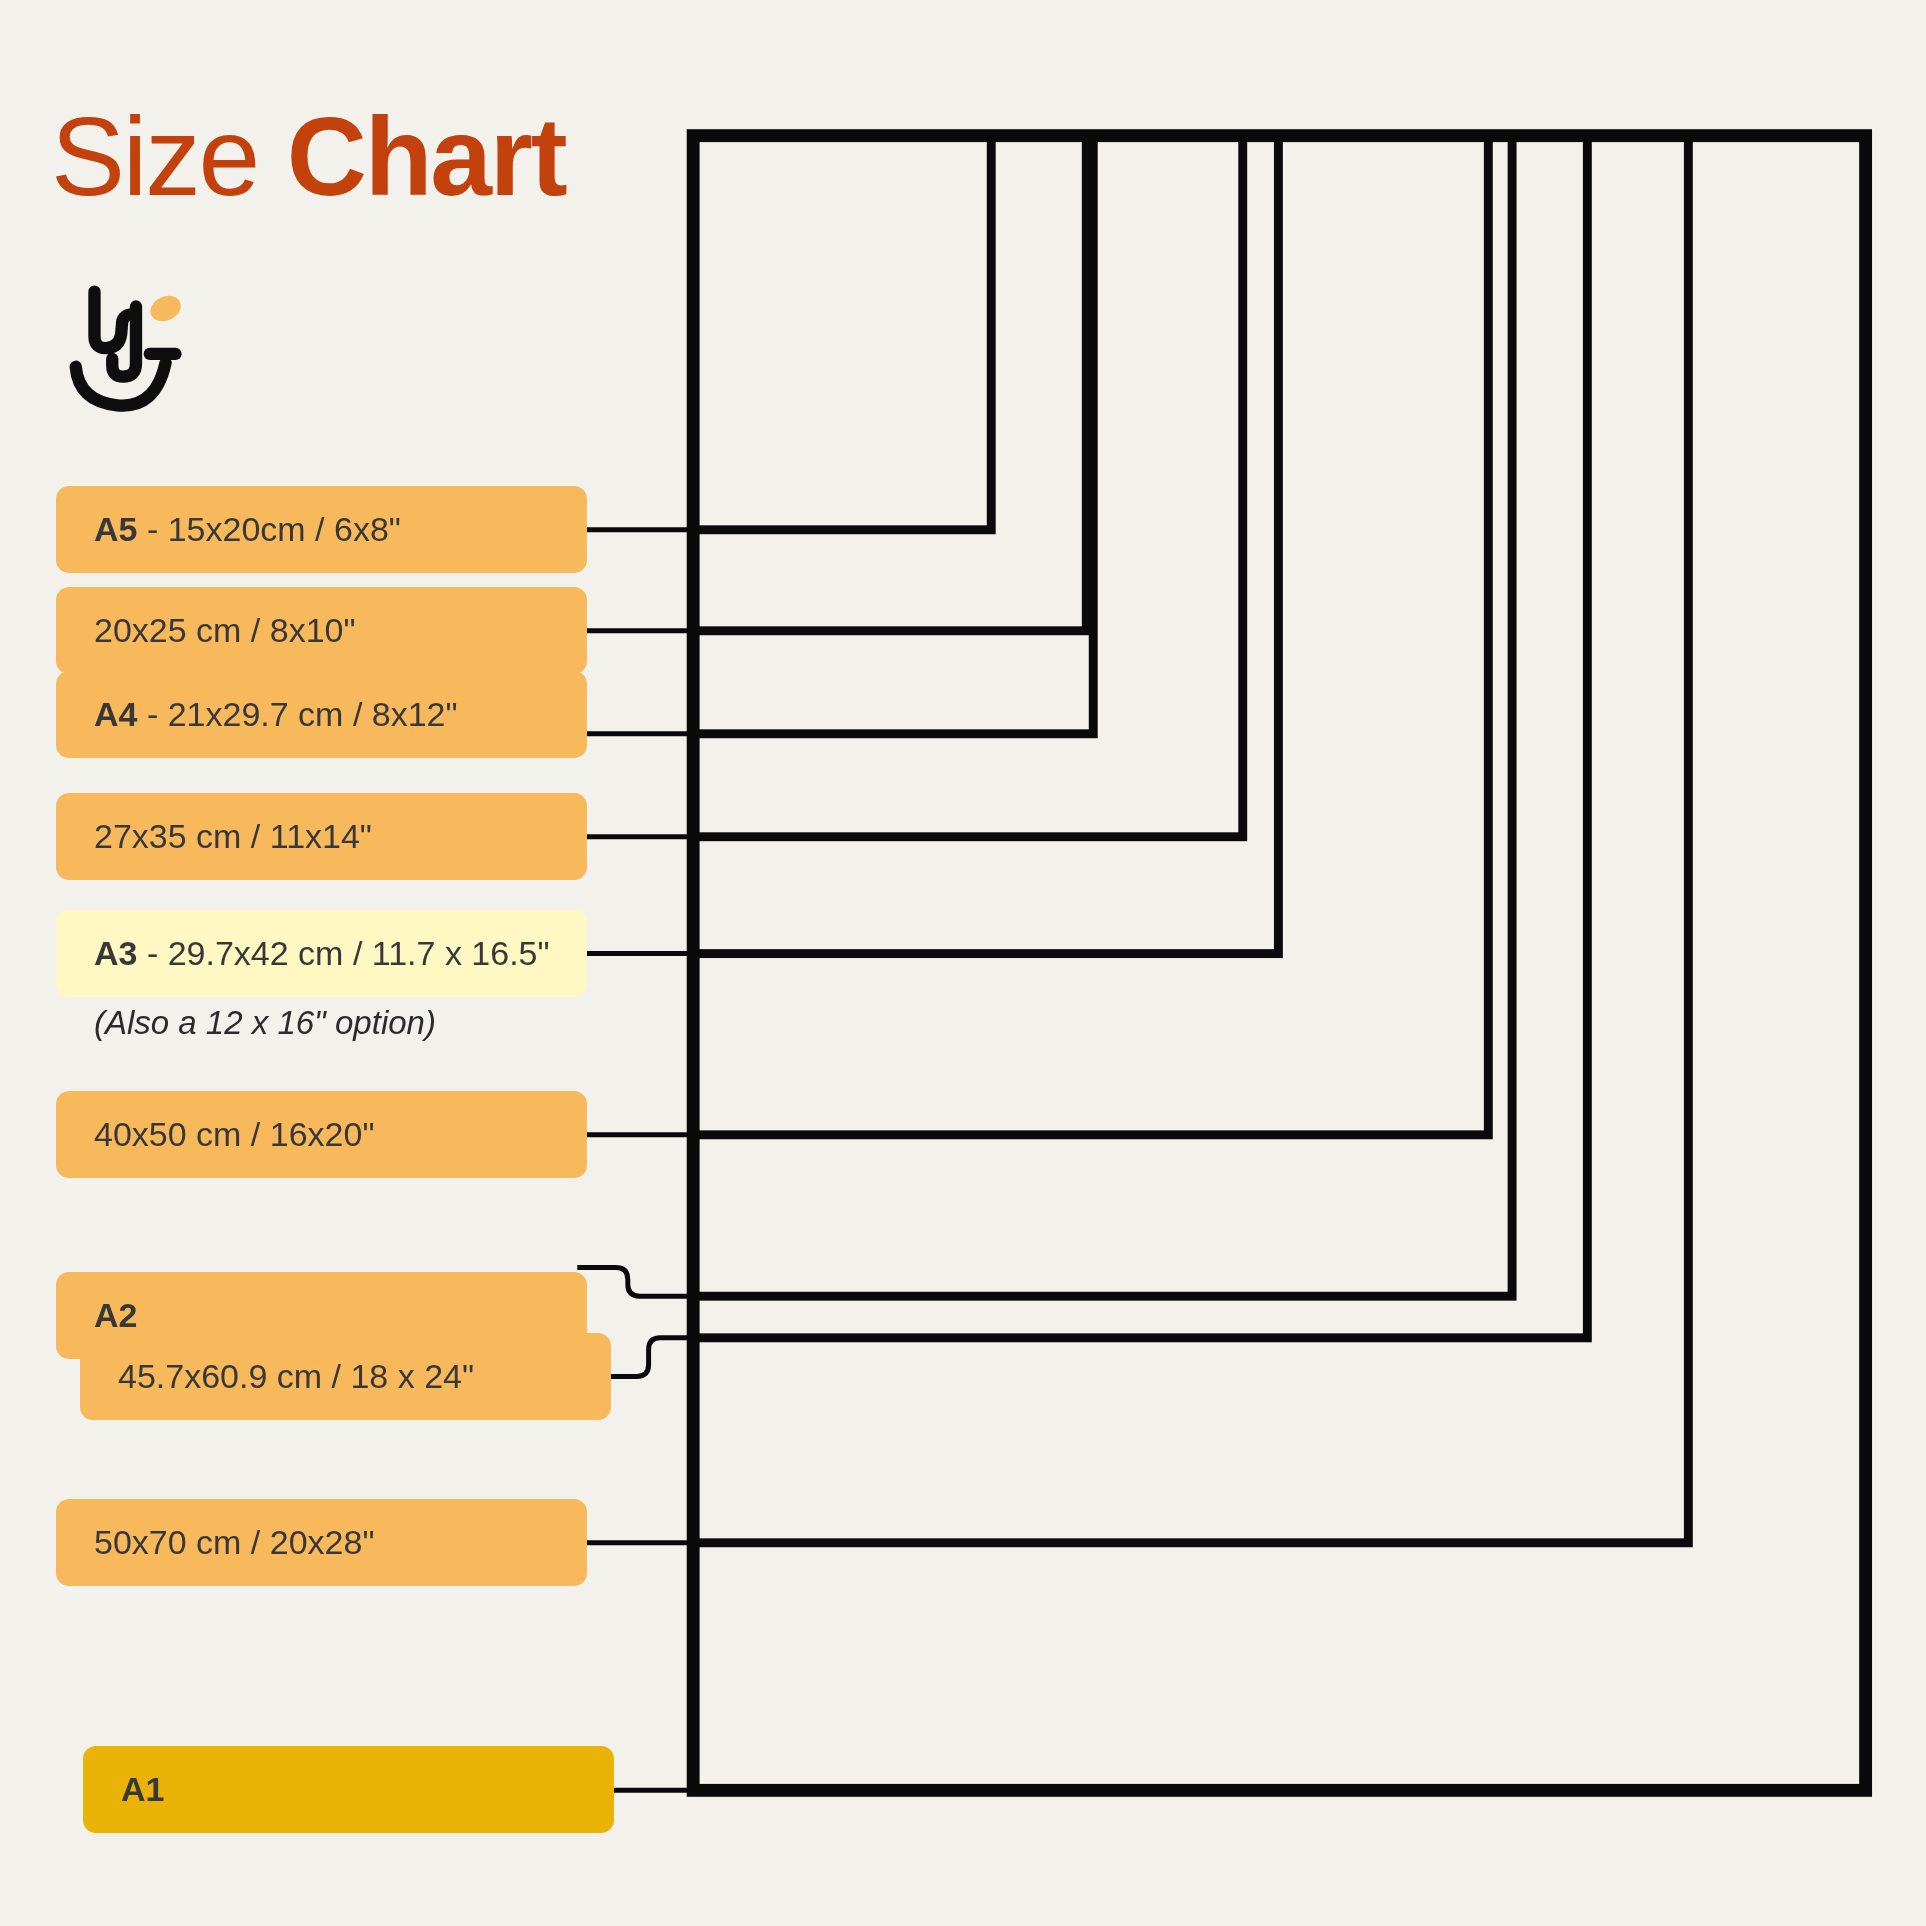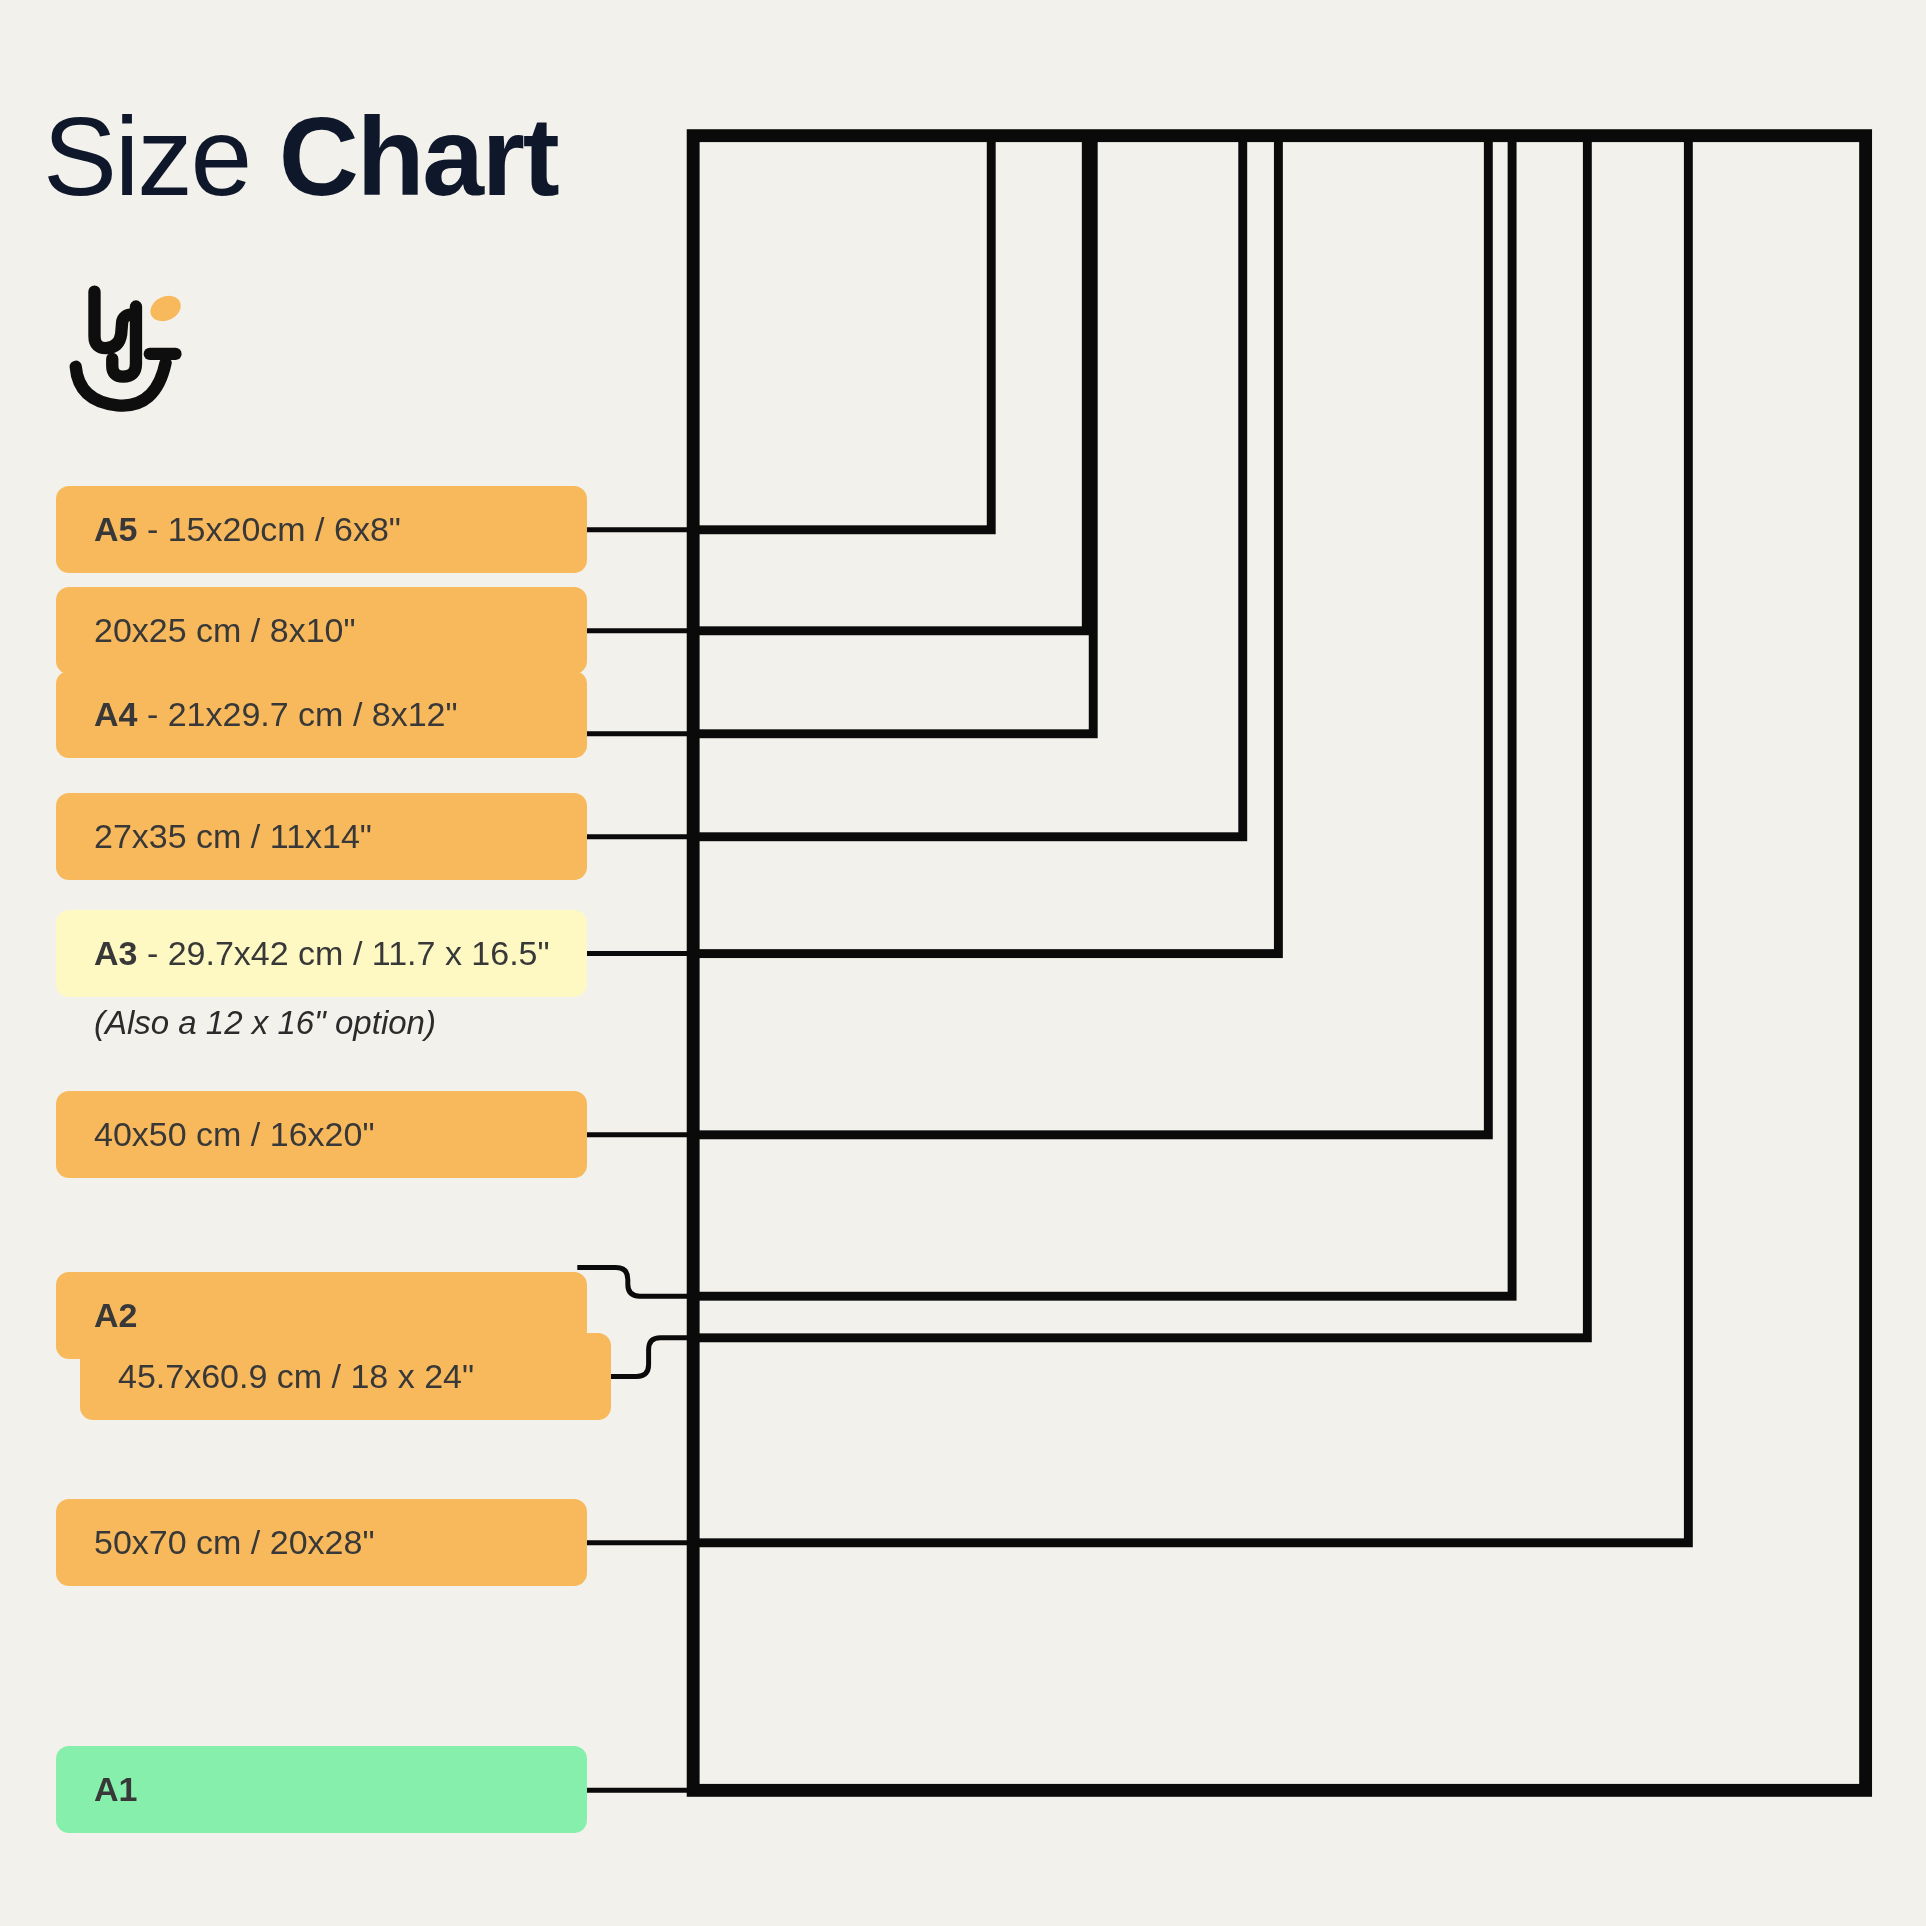--- a/index.html
+++ b/index.html
@@ -2,23 +2,23 @@
 <html><head>
 <meta charset="utf-8">
 <style>
   html,body{margin:0;padding:0;}
   body{
     width:1927px;height:1927px;position:relative;overflow:hidden;
     background:#F2F1EC;
     font-family:"Liberation Sans","DejaVu Sans",sans-serif;
   }
   #page-title{
-    position:absolute;left:43px;top:99px;
+    position:absolute;left:51px;top:99px;
     font-size:111px;line-height:1.05;letter-spacing:-0.02em;
-    color:#0f172a;font-weight:400;white-space:nowrap;
+    color:#c2410c;font-weight:400;white-space:nowrap;
   }
   #page-title .bold{font-weight:700;}
   #brand-logo{position:absolute;left:54px;top:265px;width:158px;height:168px;}
   #diagram{position:absolute;left:0;top:0;width:1927px;height:1927px;}
   .size-label{
     position:absolute;left:56px;width:531px;height:87px;
     border-radius:13px;display:flex;align-items:center;
     padding-left:38px;box-sizing:border-box;
     font-size:34px;color:#383838;white-space:pre;
   }
@@ -73,17 +73,17 @@
 <div id="labels">
     <div class="size-label" style="top: 486px; background: rgb(247, 185, 92);"><span class="code">A5</span><span> - 15x20cm / 6x8"</span></div>
     <div class="size-label" style="top: 587px; background: rgb(247, 185, 92);"><span class="code"></span><span>20x25 cm / 8x10"</span></div>
     <div class="size-label" style="top: 671px; background: rgb(247, 185, 92);"><span class="code">A4</span><span> - 21x29.7 cm / 8x12"</span></div>
     <div class="size-label" style="top: 793px; background: rgb(247, 185, 92);"><span class="code"></span><span>27x35 cm / 11x14"</span></div>
     <div class="size-label" style="top: 910px; background: #fef9c3;"><span class="code">A3</span><span> - 29.7x42 cm / 11.7 x 16.5"</span></div>
     <div class="size-label" style="top: 1091px; background: rgb(247, 185, 92);"><span class="code"></span><span>40x50 cm / 16x20"</span></div>
     <div class="size-label" style="top: 1272px; background: rgb(247, 185, 92);"><span class="code">A2</span></div>
     <div class="size-label" style="top: 1333px; background: rgb(247, 185, 92); margin-left: 24px;"><span class="code"></span><span>45.7x60.9 cm / 18 x 24"</span></div>
     <div class="size-label" style="top: 1499px; background: rgb(247, 185, 92);"><span class="code"></span><span>50x70 cm / 20x28"</span></div>
-    <div class="size-label" style="top: 1746px; background: #86efac;"><span class="code">A1</span></div>
+    <div class="size-label" style="top: 1746px; background: #eab308; margin-left: 27px;"><span class="code">A1</span></div>
   </div>
 
 <div id="a3-note">(Also a 12 x 16" option)</div>
 
 
 </body></html>

